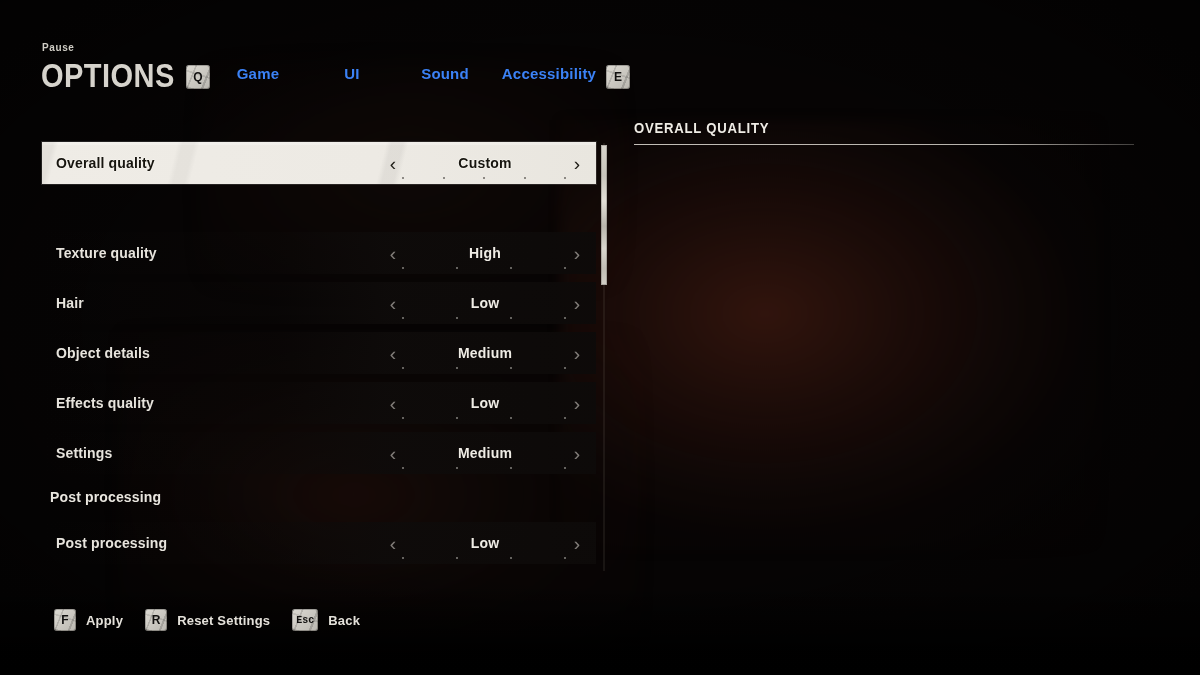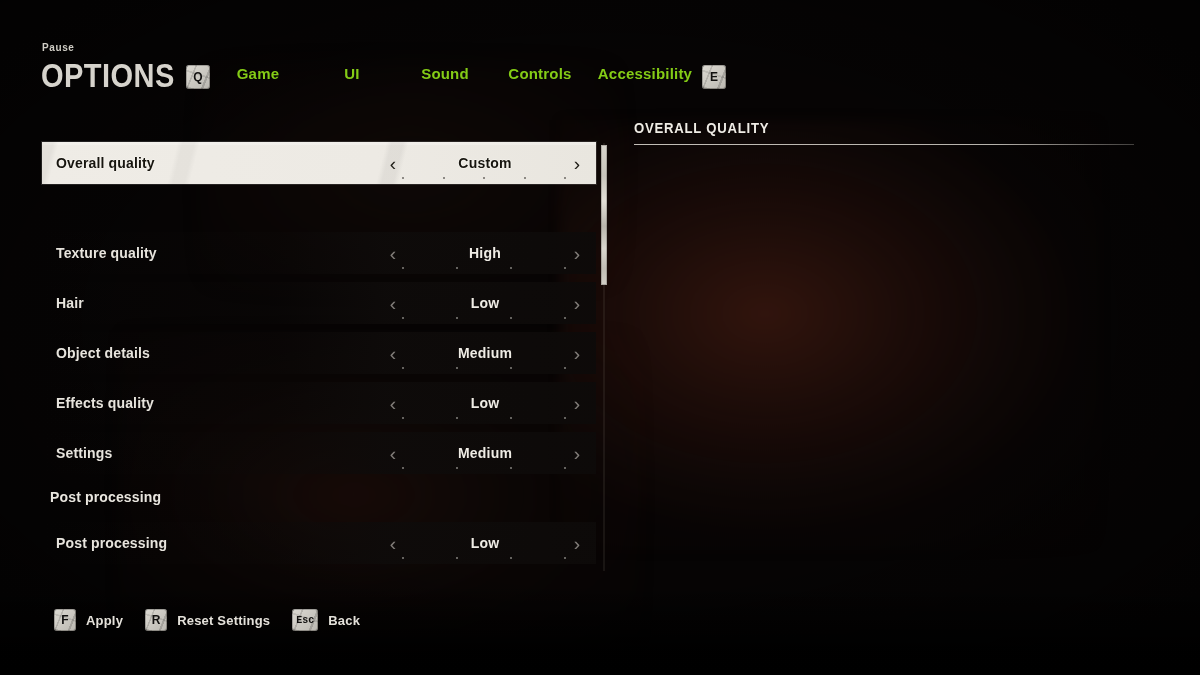--- a/index.html
+++ b/index.html
@@ -139,21 +139,21 @@
     margin-top: 2px;
   }
   .nav-tabs {
     display: flex;
     align-items: center;
   }
   .nav-tab {
     position: relative;
     font-size: 15px;
     font-weight: 700;
-    color: #84cc16;
+    color: #3b82f6;
     letter-spacing: 0.2px;
     text-align: center;
     padding: 6px 0 12px 0;
     cursor: pointer;
     white-space: nowrap;
   }
   .nav-tab.active { color: #f2efe8; }
   .nav-tab.active::after {
     content: "";
     position: absolute;
@@ -388,21 +388,20 @@
 <div id="header">
   <div class="pause-label">Pause</div>
   <div class="options-title">OPTIONS</div>
 
   <div id="nav">
     <div class="keycap nav-key">Q</div>
     <div class="nav-tabs">
         <div class="nav-tab" style="width: 96px;">Game</div>
         <div class="nav-tab" style="width: 92px;">UI</div>
         <div class="nav-tab" style="width: 94px; text-align: center;">Sound</div>
-        <div class="nav-tab" style="width: 96px;">Controls</div>
         <div class="nav-tab" style="width: 114px;">Accessibility</div>
       </div>
     <div class="keycap nav-key">E</div>
   </div>
 </div>
 
 <div id="list">
     <div class="row setting selected" style="top: 0px;">
       <div class="slab"></div>
       <div class="label">Overall quality</div>

